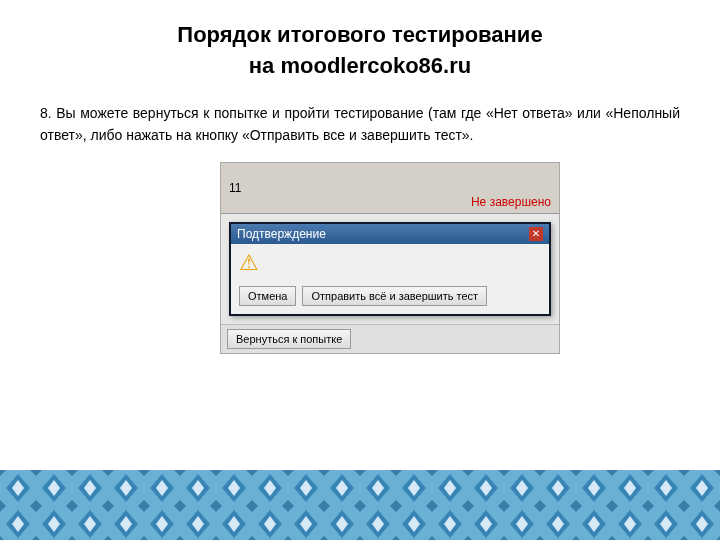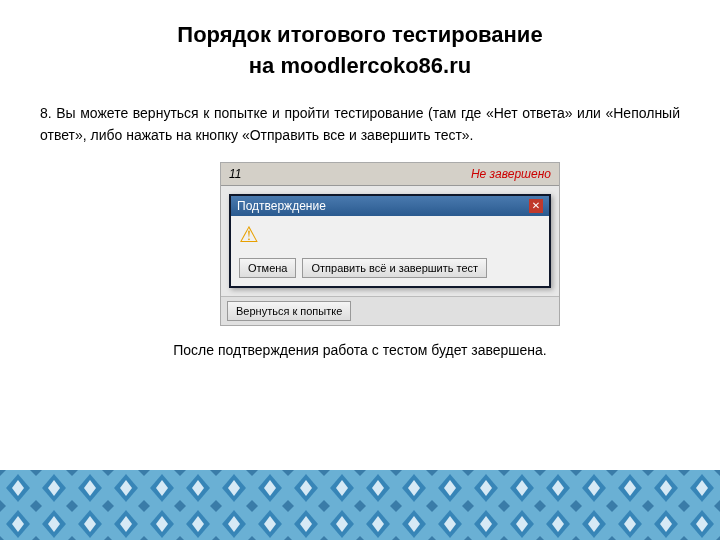--- a/index.html
+++ b/index.html
@@ -48,26 +48,26 @@
     }
 
     .quiz-top-bar {
       background: #d4d0c8;
       display: flex;
       justify-content: space-between;
       align-items: center;
       padding: 4px 8px;
       font-size: 12px;
       border-bottom: 1px solid #999;
-      font-style: italic;
     }
 
     .quiz-top-bar .not-finished {
       color: #c00;
       font-size: 12px;
+      margin-top: 28px;
     }
 
     .dialog-box {
       margin: 8px;
       background: #f0f0f0;
       border: 2px solid #0f172a;
       box-shadow: 2px 2px 5px rgba(0,0,0,0.3);
     }
 
     .dialog-title-bar {
@@ -211,21 +211,20 @@
         </div>
       </div>
 
       <div class="quiz-bottom-bar">
         <button class="btn-return">Вернуться к попытке</button>
       </div>
 
     </div>
   </div>
 
-  <div class="after-text">После подтверждения работа с тестом будет завершена.</div>
 
 </div>
 
 <div class="bottom-pattern">
   <svg class="pattern-svg" viewBox="0 0 720 70" xmlns="http://www.w3.org/2000/svg">
     <defs>
       <pattern id="diamond-pattern" x="0" y="0" width="36" height="36" patternUnits="userSpaceOnUse">
 
         <rect x="0" y="0" width="36" height="36" fill="#6ab0d4"></rect>
 

